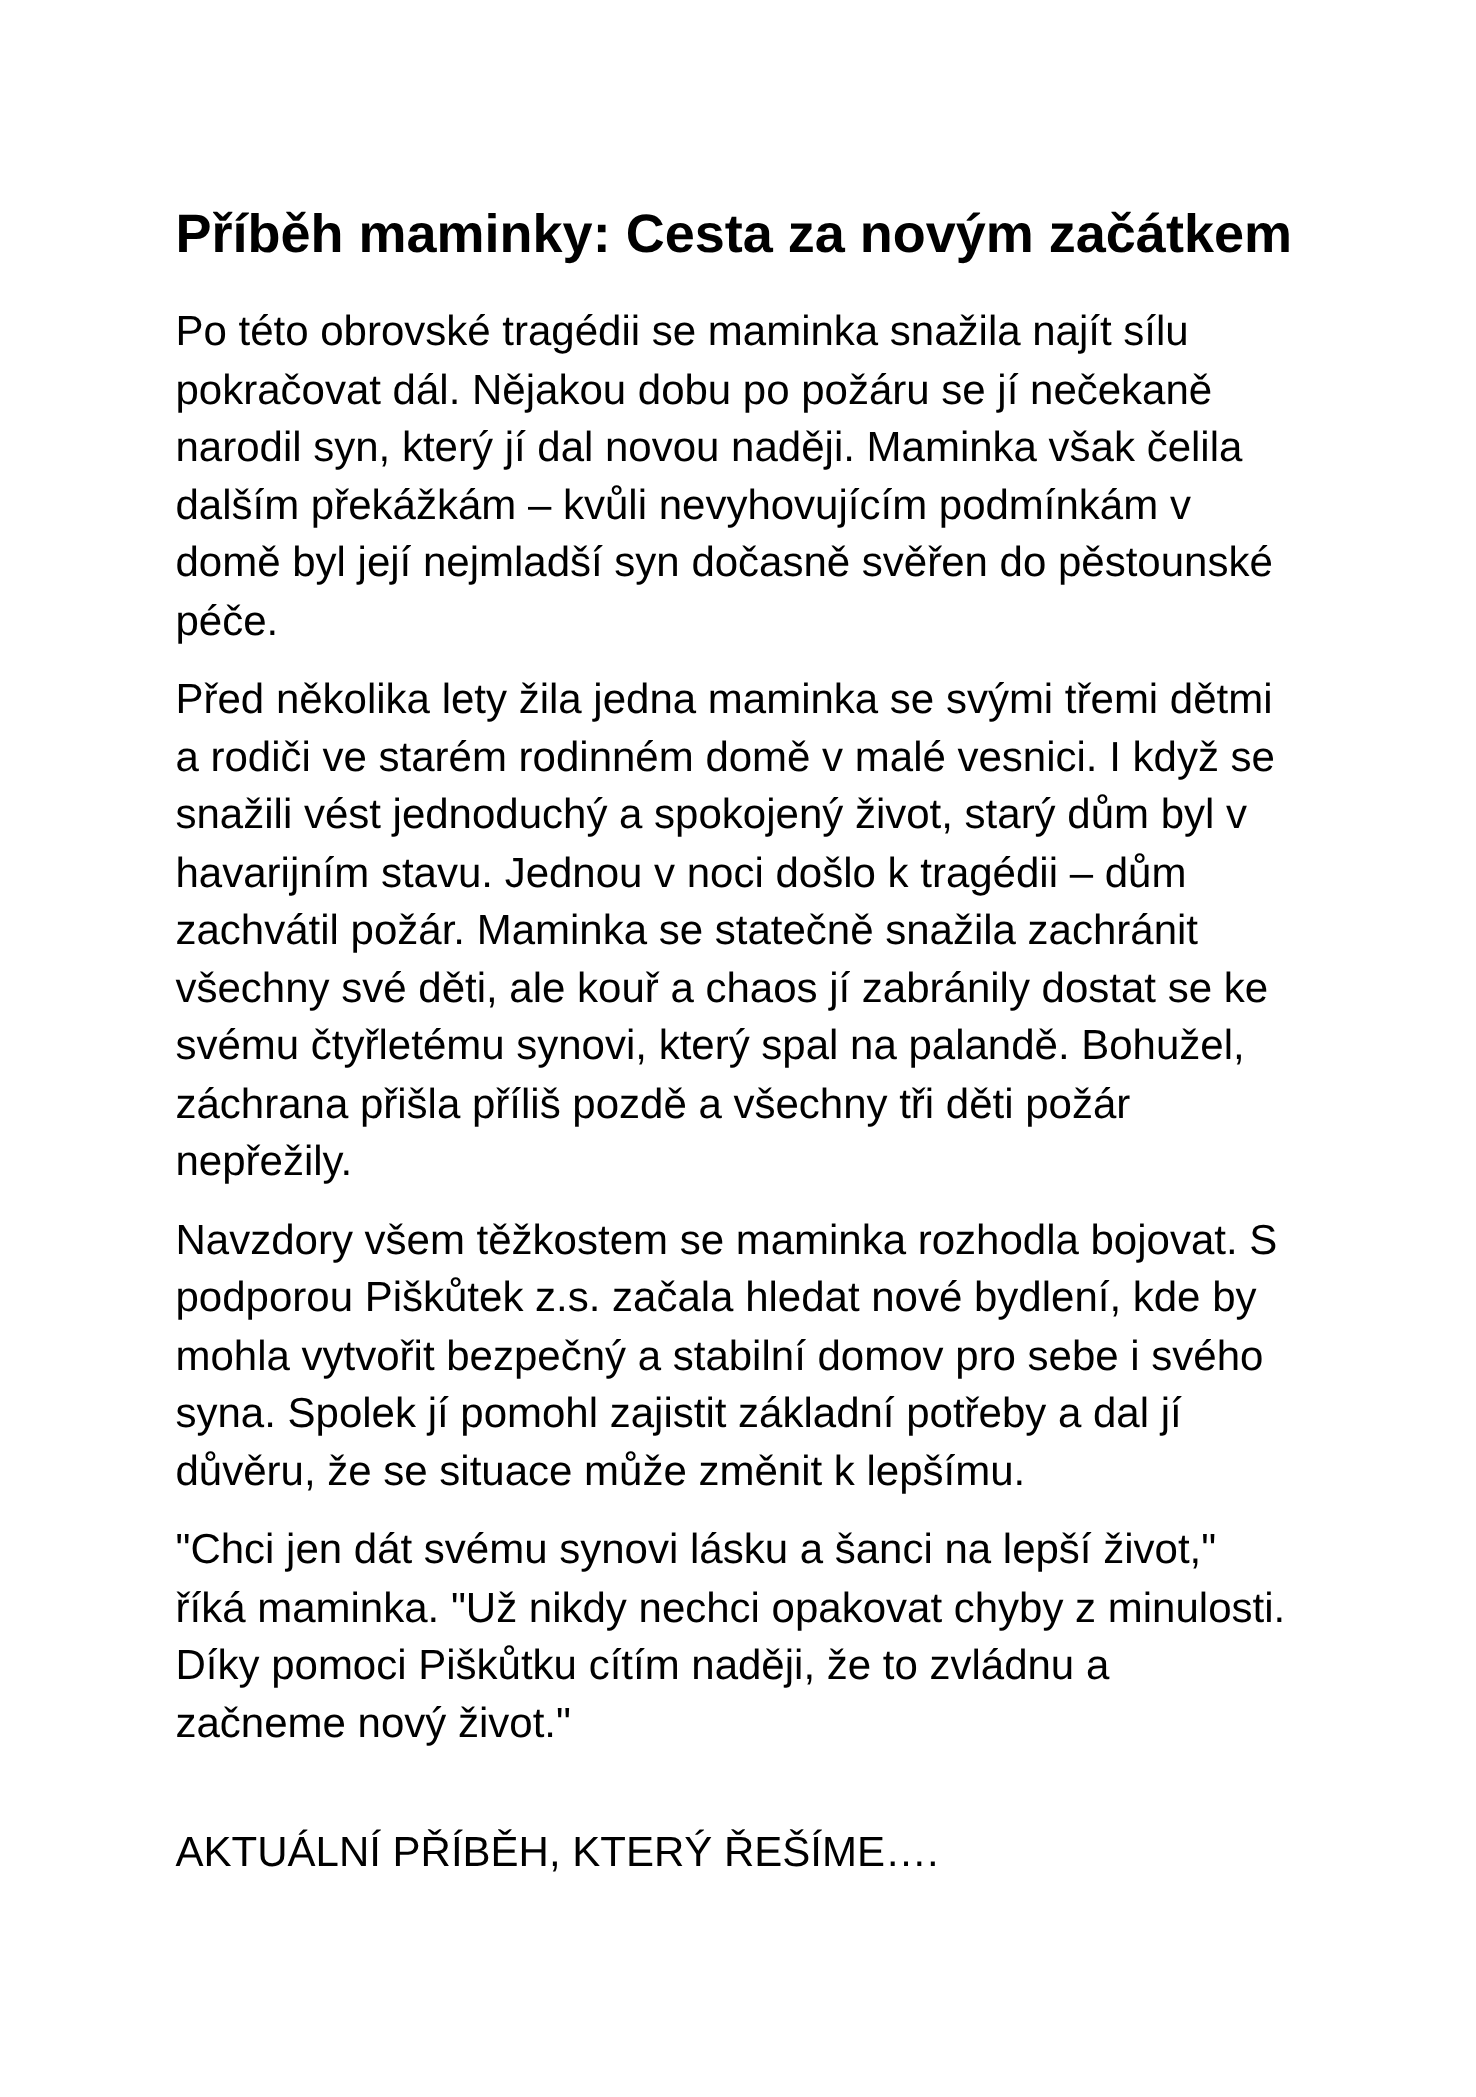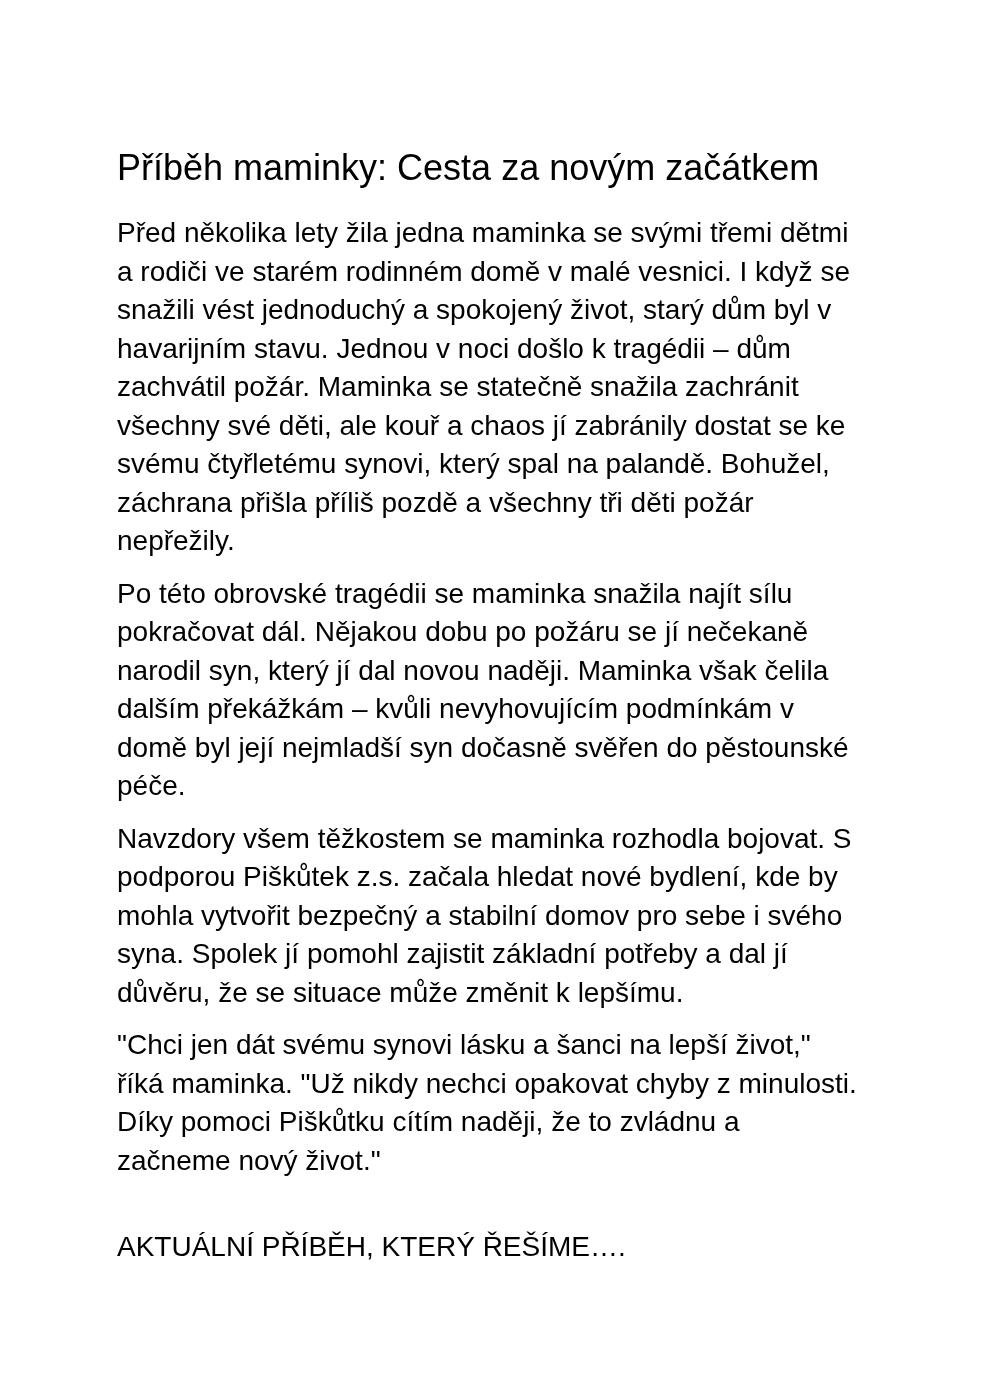--- a/index.html
+++ b/index.html
@@ -14,24 +14,24 @@
     width: 984px;
     height: 1398px;
     margin: 0 auto;
     background: #ffffff;
     padding: 134px 97px 0 117px;
     font-family: "Liberation Sans", "DejaVu Sans", sans-serif;
     color: #000000;
     overflow: hidden;
   }
   .doc-title {
-    margin: 12px 0 24px 0;
+    margin: 0 0 24px 0;
     font-size: 36px;
     line-height: 44px;
-    font-weight: 400;
+    font-weight: 700;
     color: #000000;
     white-space: pre-line;
   }
   .para {
     margin: 0 0 14px 0;
     font-size: 28px;
     line-height: 38.5px;
     font-weight: 400;
     color: #000000;
     white-space: pre-line; 
@@ -40,36 +40,36 @@
     margin-top: 48px;
     margin-bottom: 0;
   }
 </style>
 </head>
 <body>
 
 <div class="page">
   <h1 class="doc-title">Příběh maminky: Cesta za novým začátkem</h1>
 
+  <p class="para">Po této obrovské tragédii se maminka snažila najít sílu
+pokračovat dál. Nějakou dobu po požáru se jí nečekaně
+narodil syn, který jí dal novou naději. Maminka však čelila
+dalším překážkám – kvůli nevyhovujícím podmínkám v
+domě byl její nejmladší syn dočasně svěřen do pěstounské
+péče.</p>
+
   <p class="para">Před několika lety žila jedna maminka se svými třemi dětmi
 a rodiči ve starém rodinném domě v malé vesnici. I když se
 snažili vést jednoduchý a spokojený život, starý dům byl v
 havarijním stavu. Jednou v noci došlo k tragédii – dům
 zachvátil požár. Maminka se statečně snažila zachránit
 všechny své děti, ale kouř a chaos jí zabránily dostat se ke
 svému čtyřletému synovi, který spal na palandě. Bohužel,
 záchrana přišla příliš pozdě a všechny tři děti požár
 nepřežily.</p>
-
-  <p class="para">Po této obrovské tragédii se maminka snažila najít sílu
-pokračovat dál. Nějakou dobu po požáru se jí nečekaně
-narodil syn, který jí dal novou naději. Maminka však čelila
-dalším překážkám – kvůli nevyhovujícím podmínkám v
-domě byl její nejmladší syn dočasně svěřen do pěstounské
-péče.</p>
 
   <p class="para">Navzdory všem těžkostem se maminka rozhodla bojovat. S
 podporou Piškůtek z.s. začala hledat nové bydlení, kde by
 mohla vytvořit bezpečný a stabilní domov pro sebe i svého
 syna. Spolek jí pomohl zajistit základní potřeby a dal jí
 důvěru, že se situace může změnit k lepšímu.</p>
 
   <p class="para">"Chci jen dát svému synovi lásku a šanci na lepší život,"
 říká maminka. "Už nikdy nechci opakovat chyby z minulosti.
 Díky pomoci Piškůtku cítím naději, že to zvládnu a

